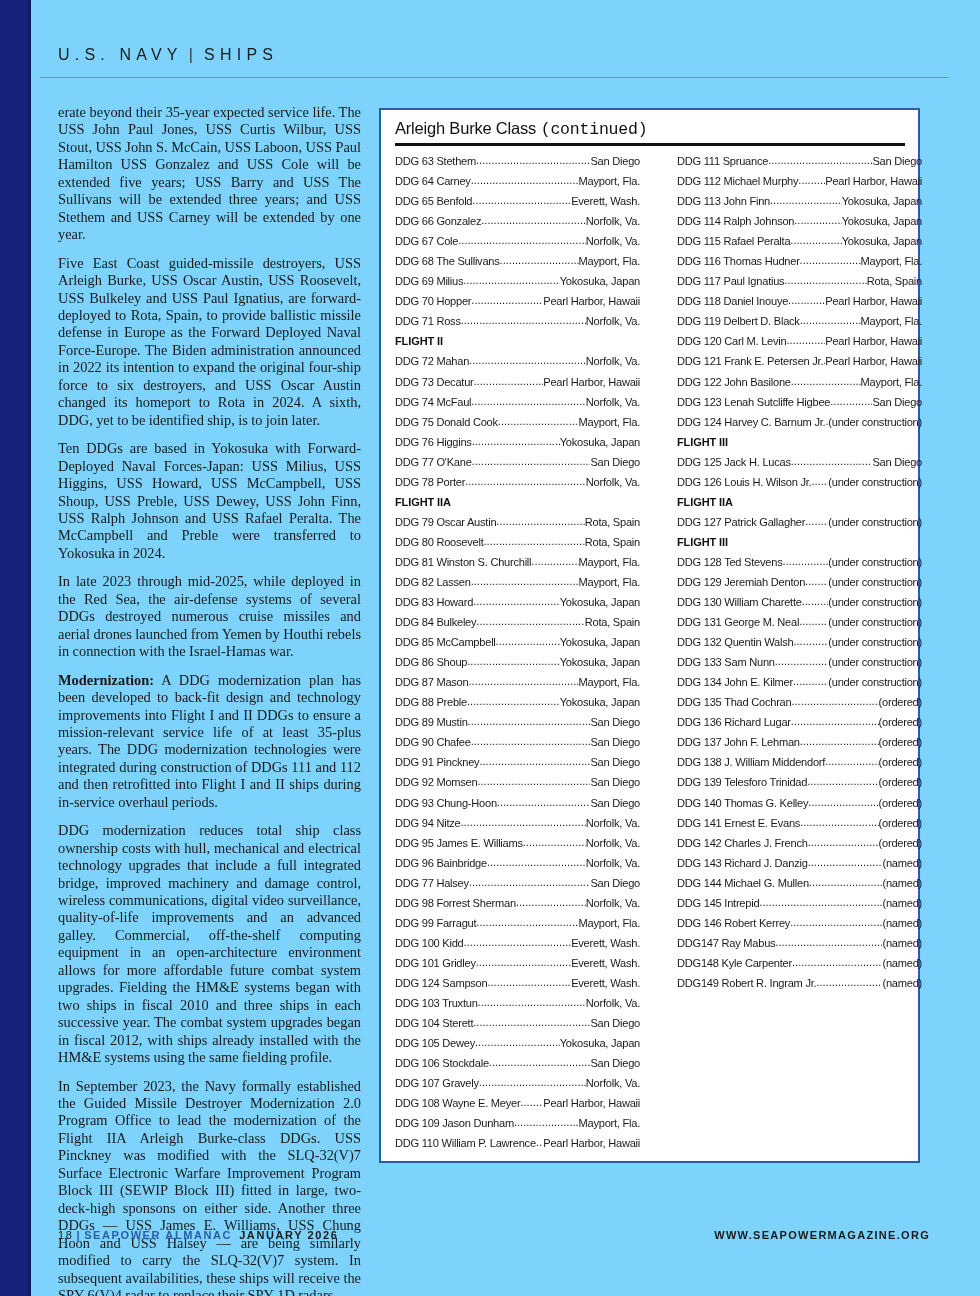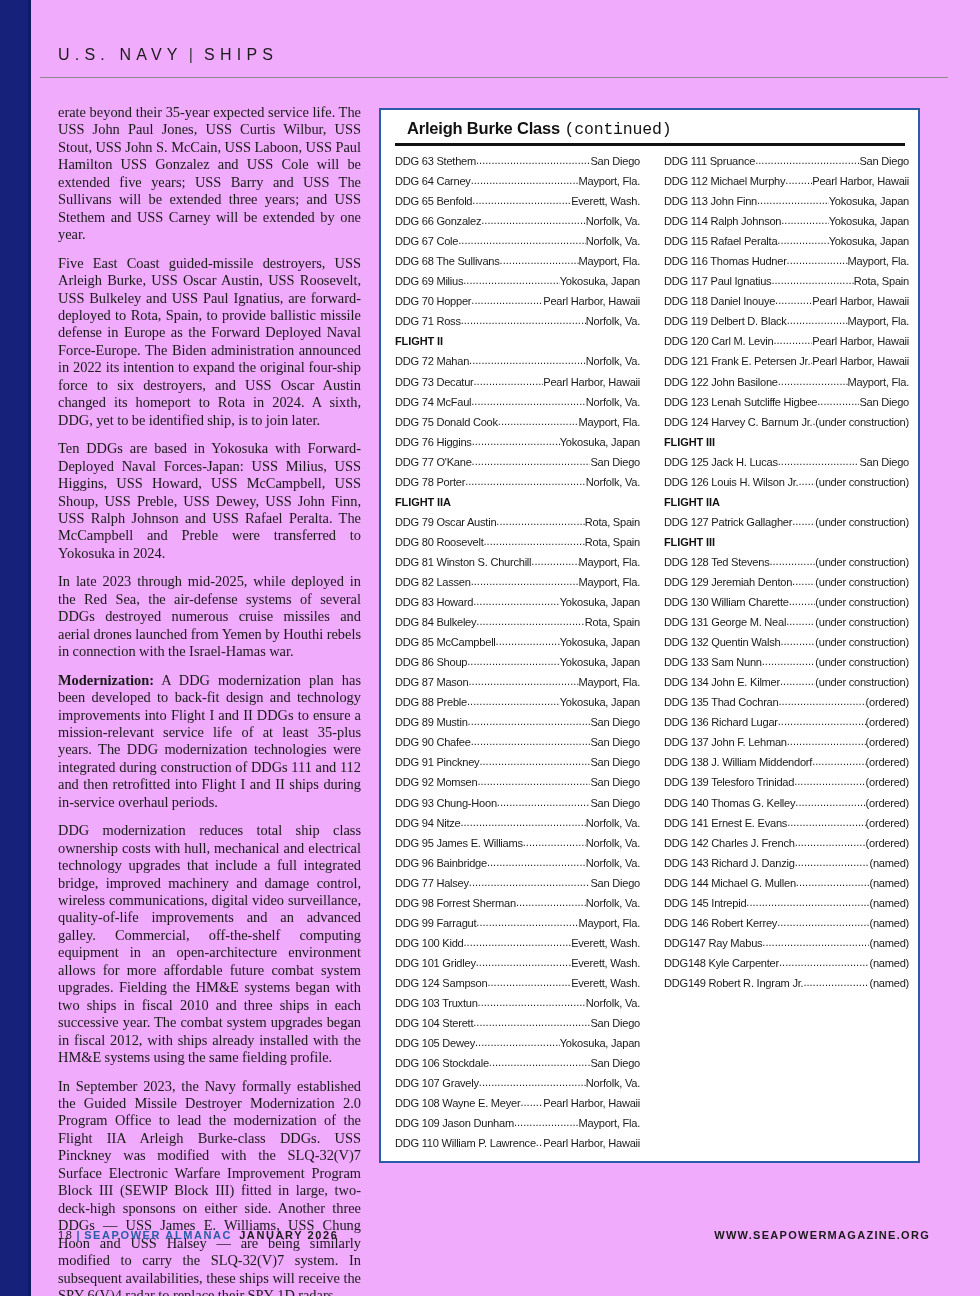--- a/index.html
+++ b/index.html
@@ -5,21 +5,21 @@
   html,body{margin:0;padding:0;}
   body{
     width:980px;height:1296px;
     background:#ffffff;
     font-family:"Liberation Serif", serif;
     position:relative;
     overflow:hidden;
   }
   .page{
     position:absolute;inset:0;
-    background:#f0abfc;
+    background:#7dd3fc;
   }
   
   .spine{
     position:absolute;left:0;top:0;width:28px;height:1296px;
     background:#16217a;
   }
   .spine-inner{
     position:absolute;left:28px;top:0;width:3px;height:1296px;
     background:#101a63;
   }
@@ -59,29 +59,29 @@
     background:#ffffff;
     box-sizing:border-box;
   }
   .panel-title{
     position:absolute;left:14px;top:9px;
     font-family:"Liberation Sans", sans-serif;
     font-size:16.5px;
     color:#111;
     white-space:nowrap;
   }
-  .panel-title .ttl{font-weight:700;letter-spacing:-0.2px;margin-left:12px;}
+  .panel-title .ttl{font-weight:400;letter-spacing:-0.2px;}
   .panel-title .cont{font-weight:400;letter-spacing:-0.2px;font-family:Liberation Mono, monospace;}
   .title-rule{
     position:absolute;left:14px;top:33px;width:510px;height:2.6px;
     background:#111;
   }
   .cols{
     position:absolute;left:14px;top:41px;width:512px;
-    display:flex;gap:24px;
+    display:flex;gap:37px;
   }
   .col{width:245px;}
   .row{
     display:flex;align-items:baseline;
     font-family:"Liberation Sans", sans-serif;
     font-size:11.1px;
     line-height:20.05px;
     color:#1a1a1a;
     white-space:nowrap;
     overflow:hidden;

